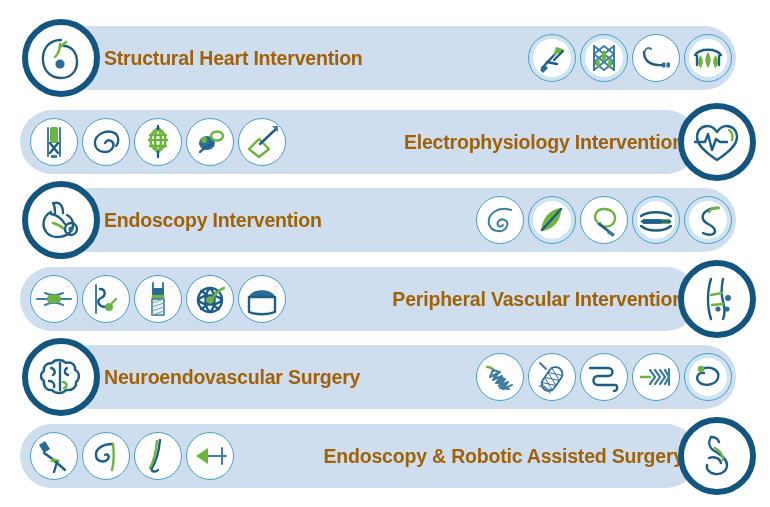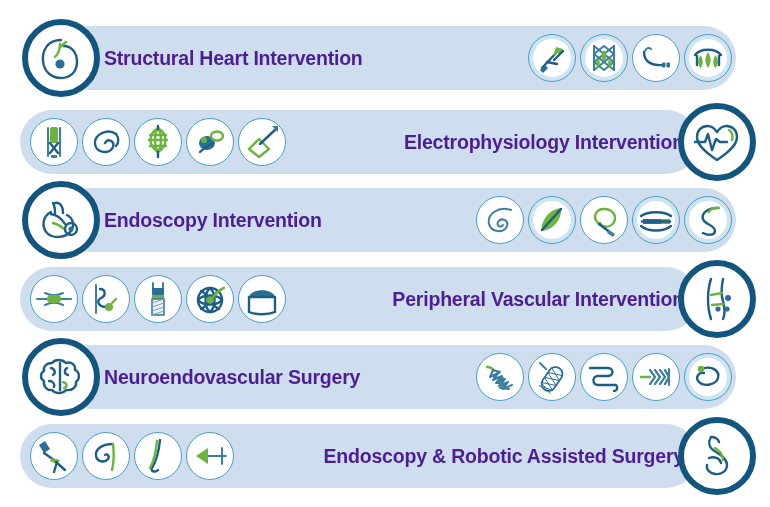--- a/index.html
+++ b/index.html
@@ -24,21 +24,21 @@
     box-sizing:border-box;
     display:flex;align-items:center;justify-content:center;
   }
   .row.left-badge .badge{left:22px;}
   .row.right-badge .badge{left:678px;}
   .badge svg{width:56px;height:56px;display:block;}
 
   
   .title{
     position:absolute;top:0;height:48px;line-height:64px;
-    font-size:19.5px;font-weight:bold;color:#4c1d95;
+    font-size:19.5px;font-weight:bold;color:#a16207;
     letter-spacing:-0.2px;white-space:nowrap;
   }
   .row.left-badge .title{left:104px;}
   .row.right-badge .title{right:86px;text-align:right;}
 
   
   .icons{position:absolute;top:8px;height:48px;display:flex;align-items:center;gap:4px;}
   .row.left-badge .icons{right:38px;}
   .row.right-badge .icons{left:30px;}
   .ico{

